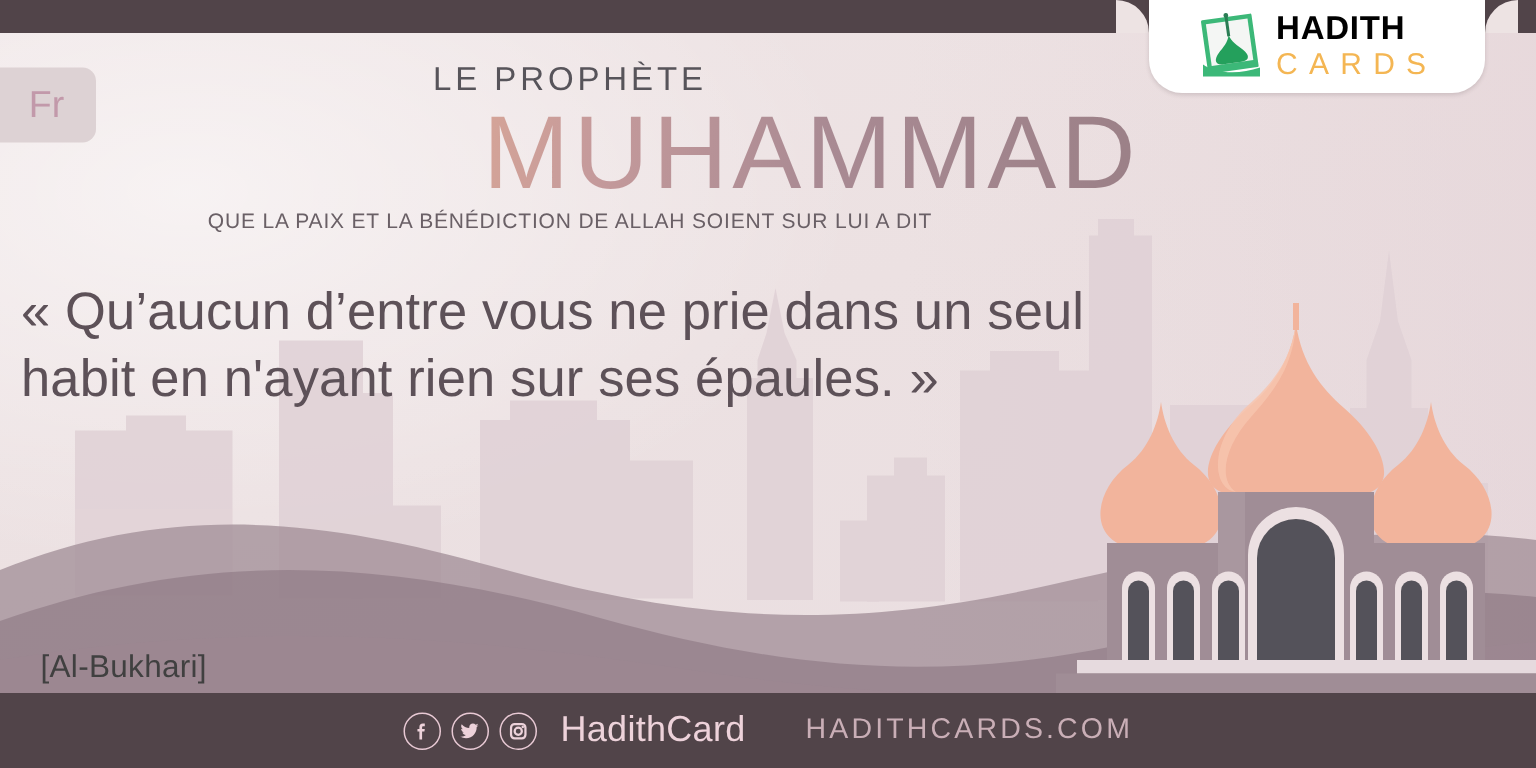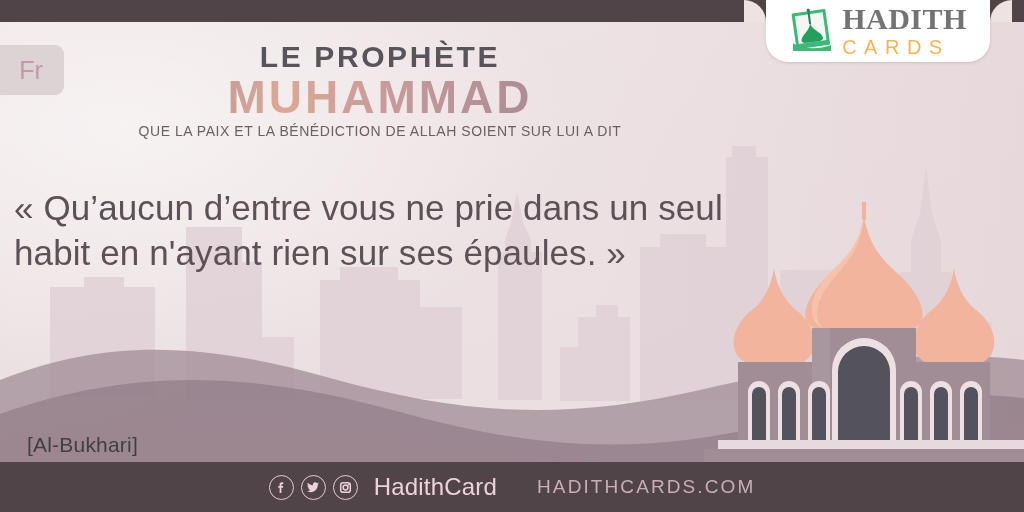--- a/index.html
+++ b/index.html
@@ -91,25 +91,24 @@
     background: #ede3e3;
   }
   .notch.left { left: 744px; }
   .notch.left::after { border-top-right-radius: 22px; }
   .notch.right { left: 990px; }
   .notch.right::after { border-top-left-radius: 22px; }
 
   .logo-mark { width: 46px; height: 46px; flex: none; }
   .logo-words { display: flex; flex-direction: column; line-height: 1; }
   .logo-hadith {
-    font-size: 30px;
+    font-size: 22px;
     font-weight: bold;
-    color: #737373;
+    color: #000000;
     letter-spacing: 0.5px;
-    font-family: Liberation Serif, serif;
   }
   .logo-cards {
     font-size: 20px;
     font-weight: normal;
     color: #f4b653;
     letter-spacing: 7.5px;
     margin-top: 3px;
   }
 
   
@@ -133,38 +132,39 @@
 
   
   .heading-block {
     position: absolute;
     left: 0;
     top: 42px;
     width: 760px;
     text-align: center;
   }
   .le-prophete {
-    font-size: 30px;
-    font-weight: bold;
+    font-size: 22px;
+    font-weight: normal;
     color: #57545a;
     letter-spacing: 2.6px;
     line-height: 1;
   }
   .muhammad {
-    font-size: 46px;
-    font-weight: bold;
+    font-size: 69px;
+    font-weight: normal;
     letter-spacing: 3px;
     line-height: 1.04;
     margin-top: 2px;
     background: linear-gradient(100deg, #9d8189 0%, #b39298 18%, #dba896 38%, #c59a9b 52%, #a98a93 72%, #9b8087 100%);
     -webkit-background-clip: text;
     background-clip: text;
     color: transparent;
     -webkit-text-fill-color: transparent;
     filter: blur(0.5px);
+    text-align: right;
   }
   .blessing {
     font-size: 14px;
     color: #6a6066;
     letter-spacing: 0.55px;
     margin-top: 1px;
     font-weight: normal;
   }
 
   

